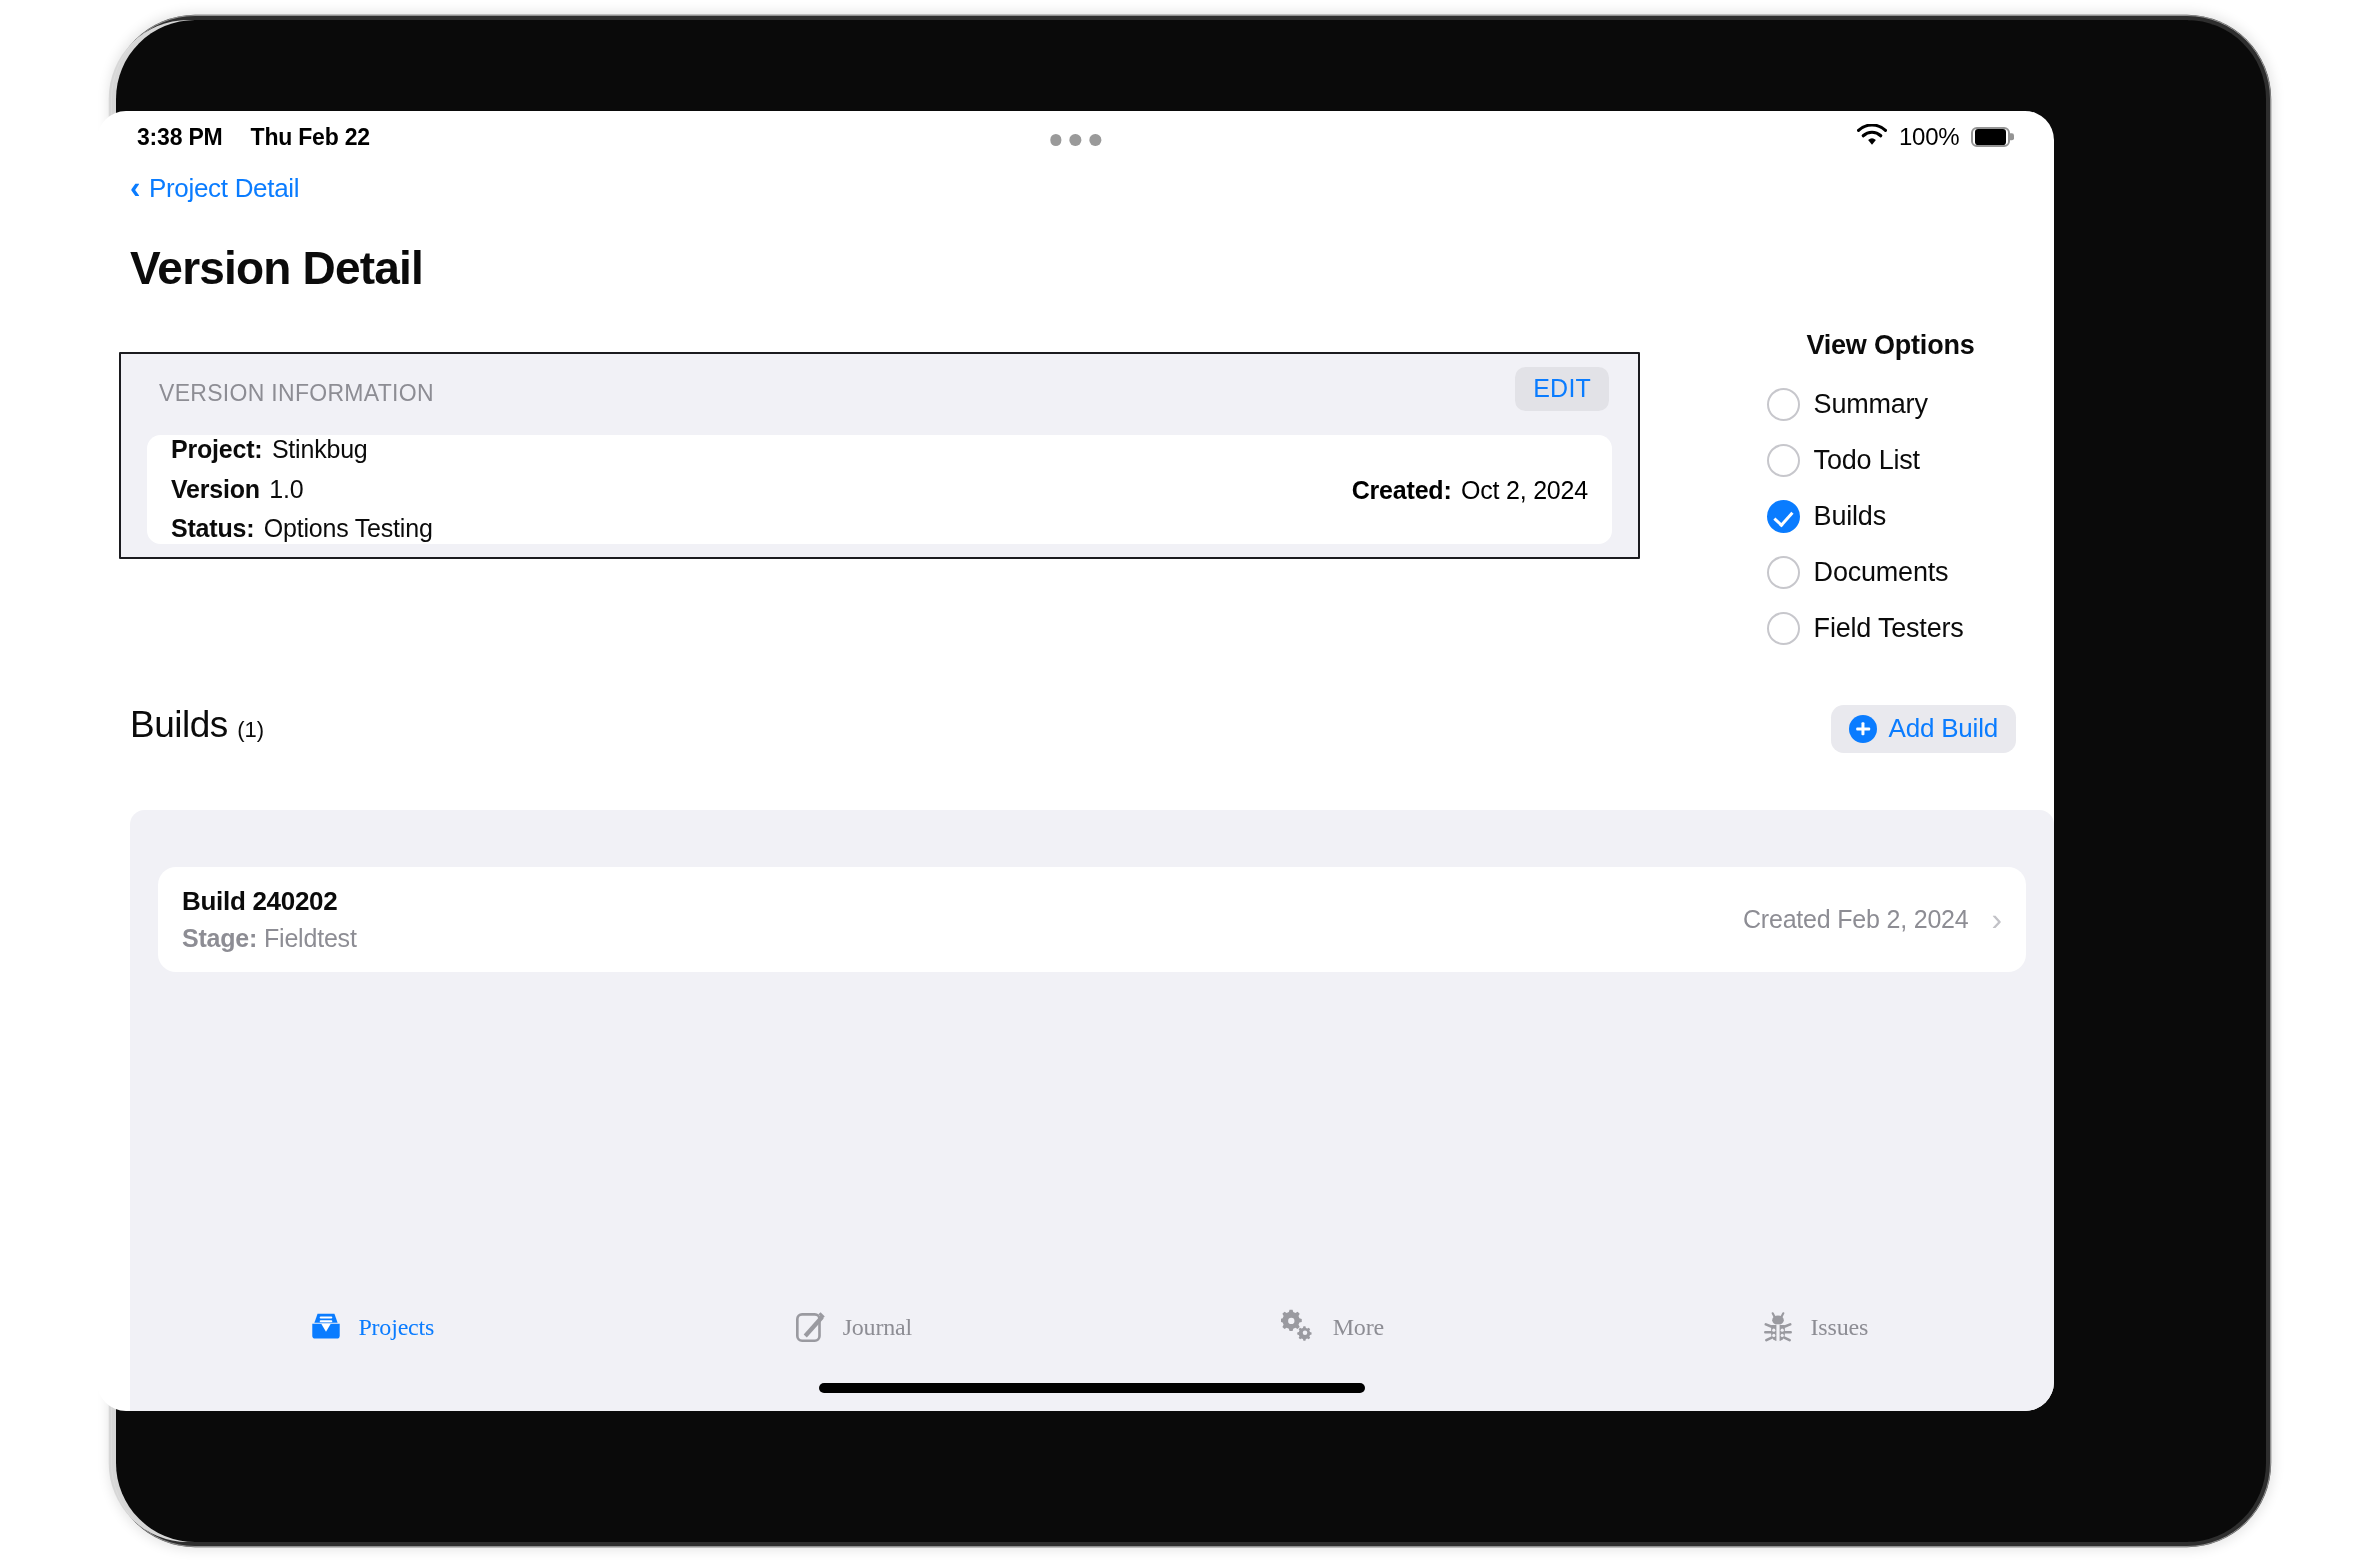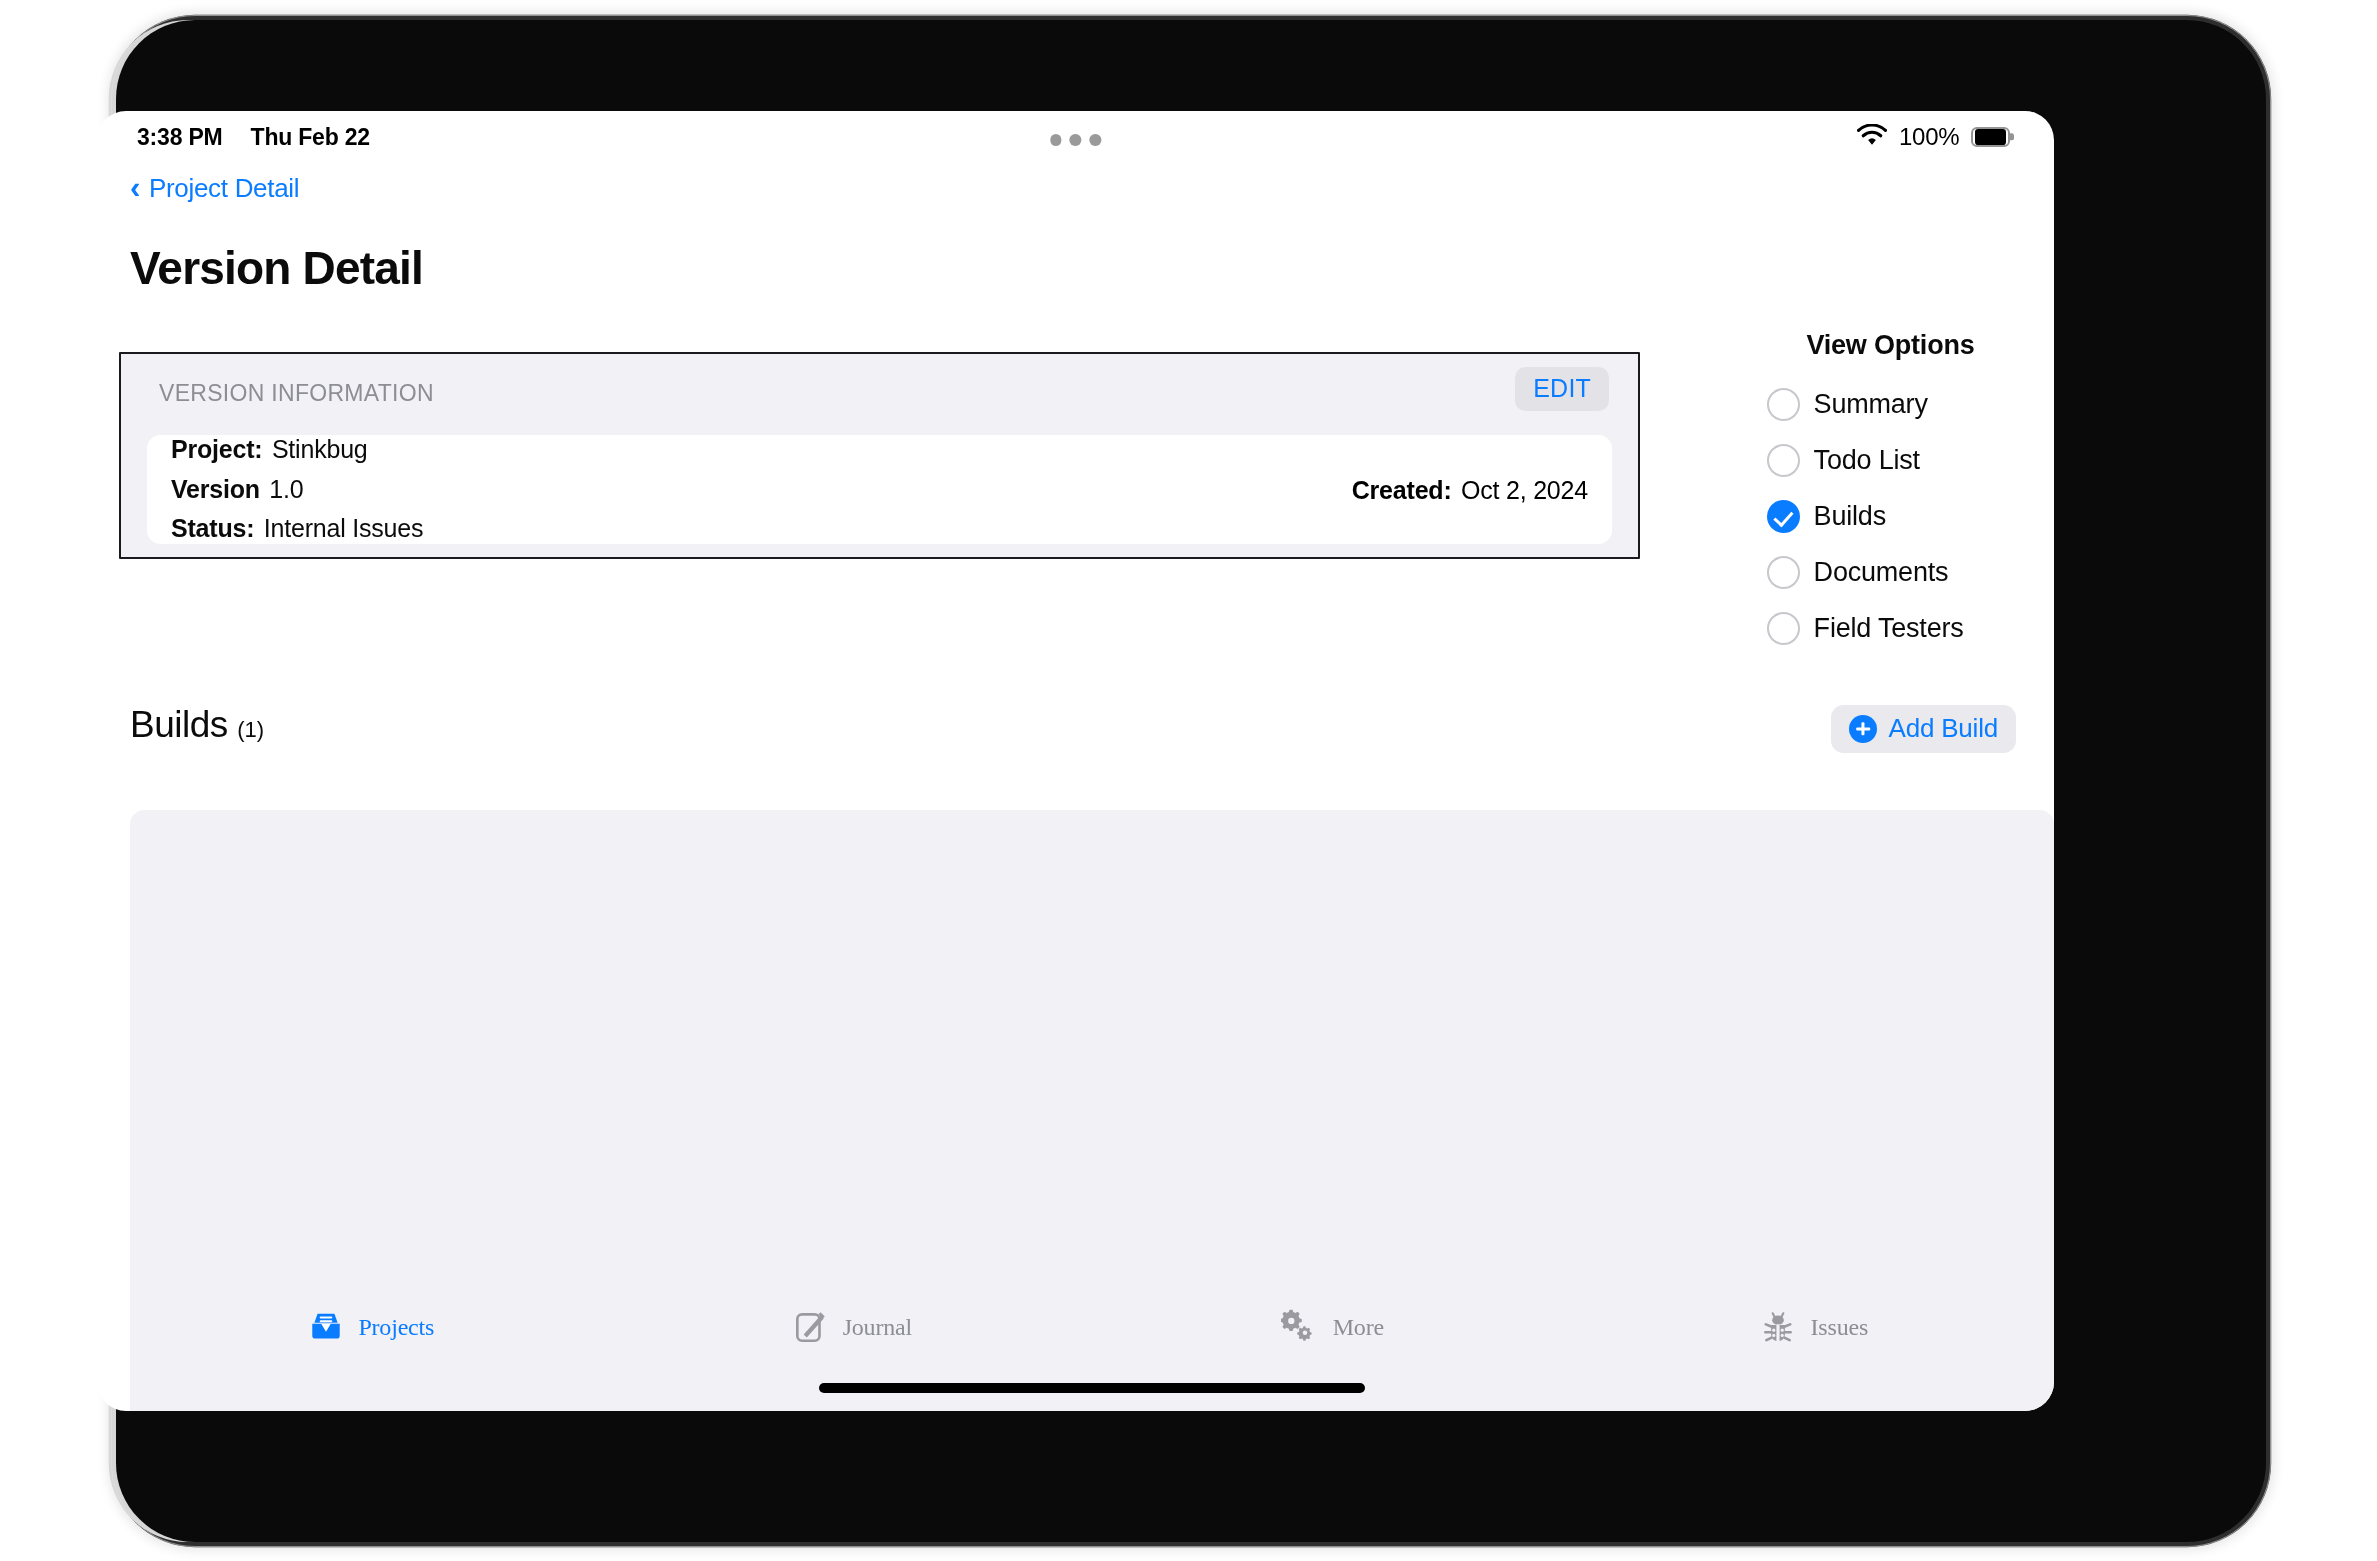--- a/index.html
+++ b/index.html
@@ -469,21 +469,21 @@
       <div class="kv-row">
         <span class="kv-key">Project:</span>
         <span class="kv-val">Stinkbug</span>
       </div>
       <div class="kv-row">
         <span class="kv-key">Version</span>
         <span class="kv-val">1.0</span>
       </div>
       <div class="kv-row">
         <span class="kv-key">Status:</span>
-        <span class="kv-val">Internal Issues</span>
+        <span class="kv-val">Options Testing</span>
       </div>
 
       <div id="created-row">
         <span class="kv-key">Created:</span>
         <span class="kv-val">Oct 2, 2024</span>
       </div>
     </div>
   </div>
 
   <div id="view-options">
@@ -516,20 +516,31 @@
     <span id="builds-heading-count">(1)</span>
   </div>
 
   <button id="add-build-button">
     <span id="add-build-plus"></span>
     <span id="add-build-label">Add Build</span>
   </button>
 
   <div id="builds-panel">
 
+    <div id="build-row">
+      <div id="build-row-main">
+        <div id="build-row-title">Build 240202</div>
+        <div id="build-row-stage">
+          <span class="k">Stage:</span>
+          <span>Fieldtest</span>
+        </div>
+      </div>
+      <div id="build-row-created">Created Feb 2, 2024</div>
+      <div id="build-row-chevron">›</div>
+    </div>
 
     <div id="tab-bar">
 
       <div class="tab-item active">
         <span class="tab-icon">
           <svg width="38" height="38" viewBox="0 0 72 72">
             <path d="M14 28 L20 11 H52 L58 28 Z" fill="#0a7cff"></path>
             <rect x="24" y="16" width="24" height="4" rx="2" fill="#ffffff"></rect>
             <rect x="24" y="23" width="24" height="4" rx="2" fill="#ffffff"></rect>
             <path d="M10 30 H62 V52 A6 6 0 0 1 56 58 H16 A6 6 0 0 1 10 52 Z" fill="#0a7cff"></path>

